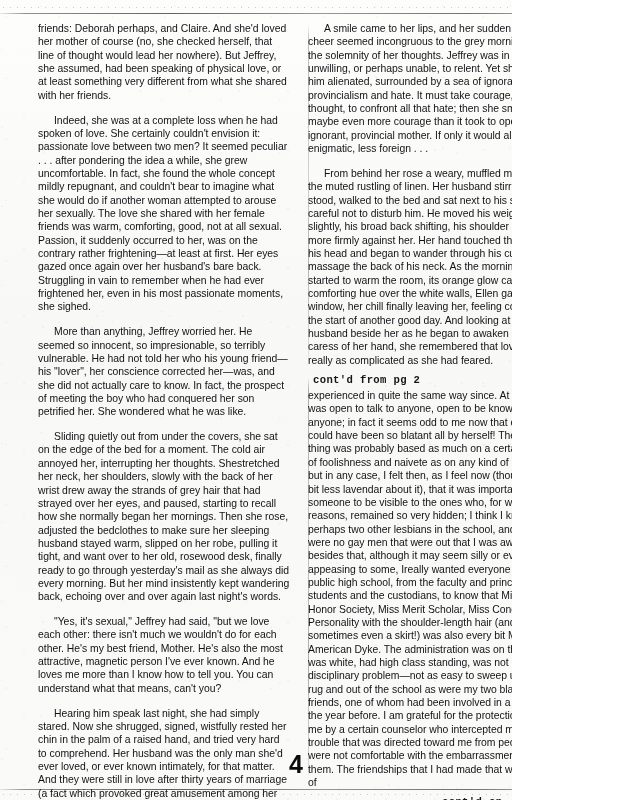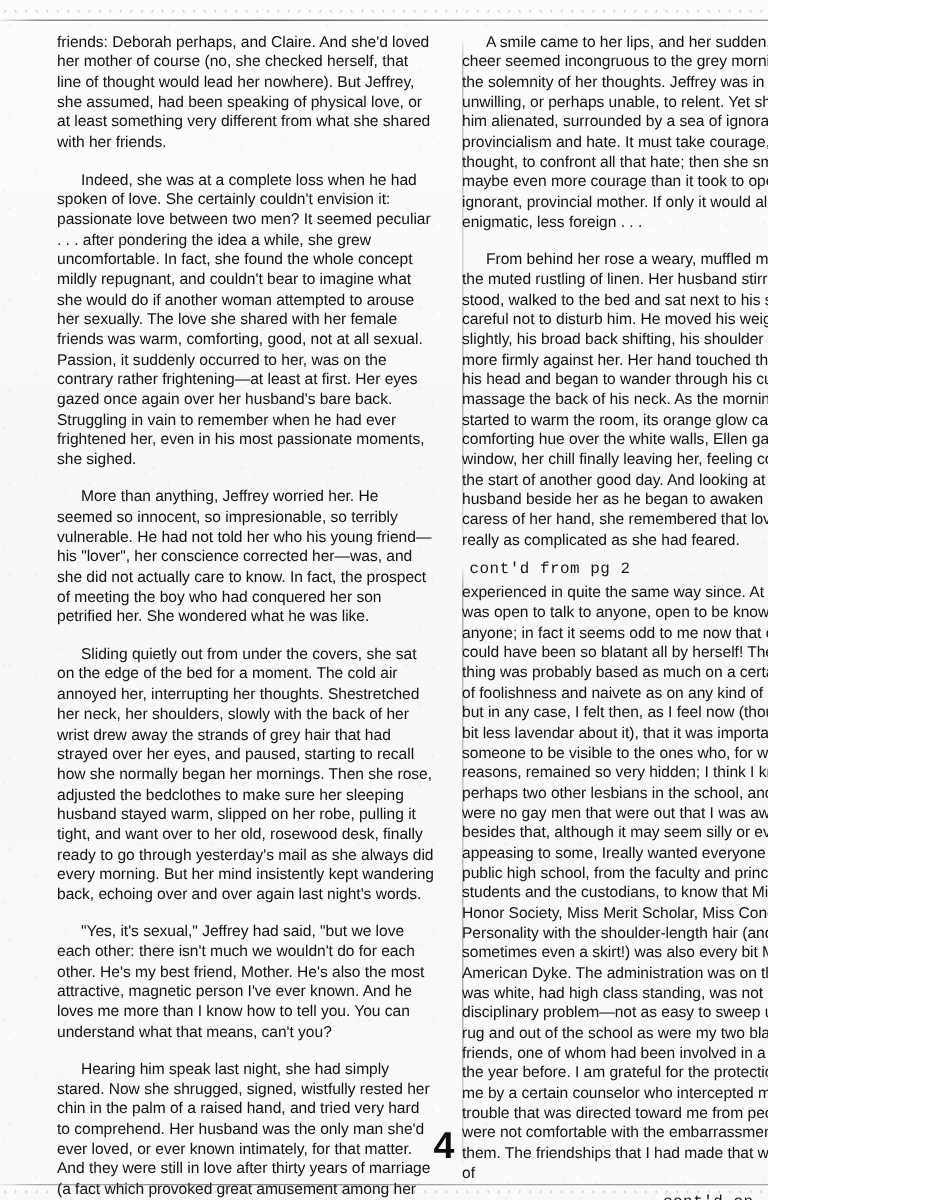--- a/index.html
+++ b/index.html
@@ -118,20 +118,21 @@
   }
   .para.no-indent { text-indent: 0; }
   .para:last-child { margin-bottom: 0; }
 
   
   .typewriter {
     font-family: "Liberation Mono", "DejaVu Sans Mono", monospace;
     font-size: 10.6px;
     letter-spacing: 0.35px;
     color: #1a1a1c;
+    font-weight: bold;
   }
   #contd-from {
     position: absolute;
     left: 313px;
     top: 374px;
   }
   #contd-on {
     position: absolute;
     left: 442px;
     top: 796px;

